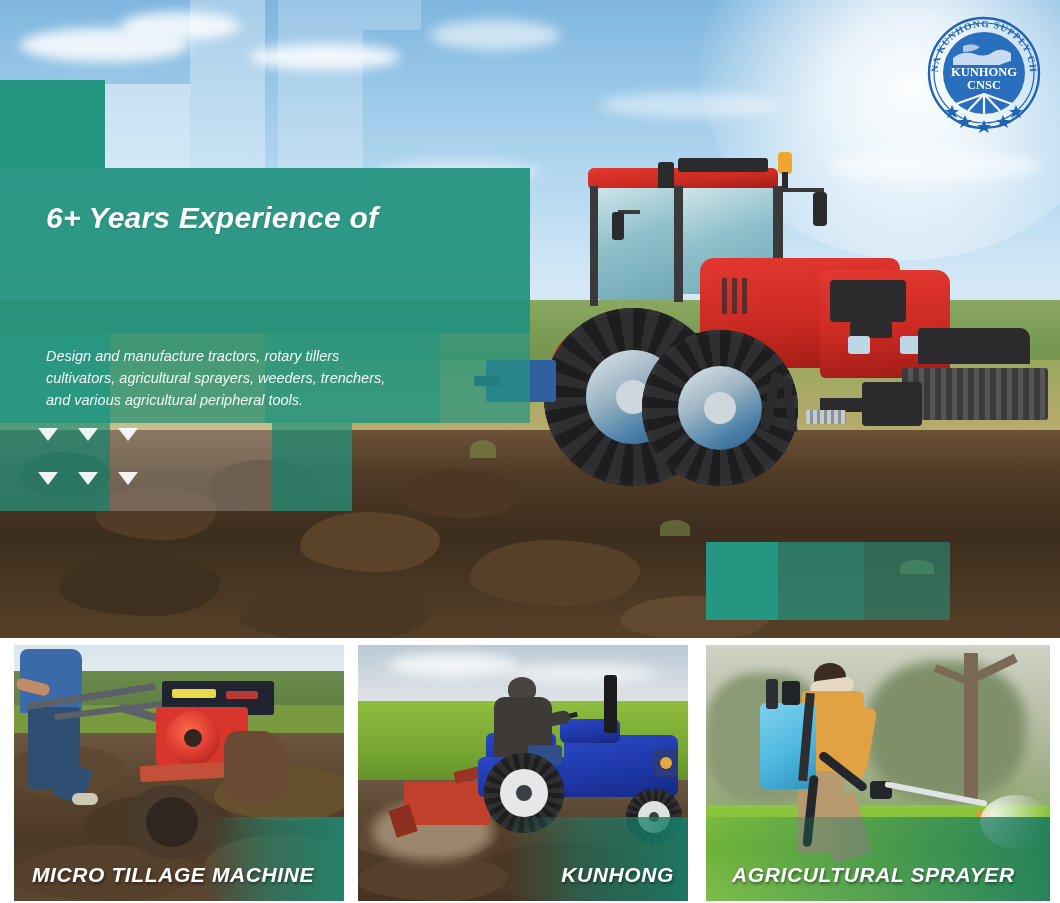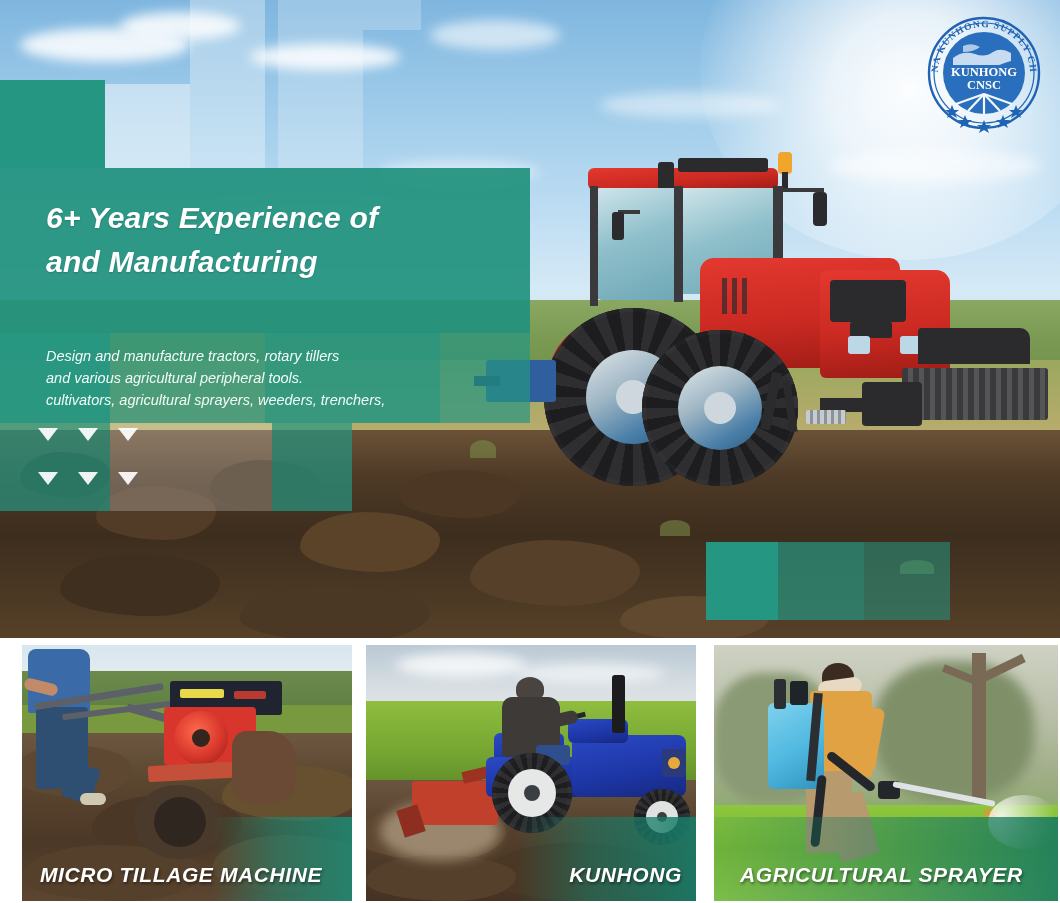--- a/index.html
+++ b/index.html
@@ -68,21 +68,21 @@
   .tri { position:absolute; width:0; height:0;
      border-left:10px solid transparent; border-right:10px solid transparent;
      border-top:13px solid rgba(255,255,255,.92); }
 
   
   .logo { position:absolute; left:923px; top:12px; width:122px; height:122px; }
   .logo svg { display:block; }
 
   
   .cards { position:absolute; left:0; top:645px; width:1060px; height:258px; }
-  .card { position:absolute; top:0; height:256px; overflow:hidden; background:#c9c9c4;margin-left:8px; }
+  .card { position:absolute; top:0; height:256px; overflow:hidden; background:#c9c9c4; }
   .c1 { left:14px; width:330px; }
   .c2 { left:358px; width:330px; }
   .c3 { left:706px; width:344px; }
   .card-caption { position:absolute; bottom:14px; color:#fff;
      font-size:21px; font-weight:bold; font-style:italic; letter-spacing:.6px;
      text-shadow:1px 2px 3px rgba(0,0,0,.45); white-space:nowrap; }
   .cap-left  { left:18px; }
   .cap-right { right:14px; }
   .cap-band { position:absolute; bottom:0; height:84px; }
 
@@ -223,27 +223,26 @@
   <div class="blk g-55" style="left:265px; top:333px; width:175px; height:90px;"></div>
   <div class="blk g-85" style="left:0px;   top:333px; width:110px; height:90px;"></div>
 
   <div class="blk g-70" style="left:0px;   top:423px; width:110px; height:88px;"></div>
   <div class="blk w-22" style="left:110px; top:423px; width:80px;  height:88px;"></div>
   <div class="blk w-22" style="left:190px; top:423px; width:82px;  height:88px;"></div>
   <div class="blk g-70" style="left:272px; top:423px; width:80px;  height:88px;"></div>
 
   <div class="headline">
     <div>6+ Years Experience of</div>
-    <div>and Manufacturing</div>
   </div>
 
   <div class="subcopy">
     <div>Design and manufacture tractors, rotary tillers</div>
+    <div>cultivators, agricultural sprayers, weeders, trenchers,</div>
     <div>and various agricultural peripheral tools.</div>
-    <div>cultivators, agricultural sprayers, weeders, trenchers,</div>
   </div>
 
   <div class="tri-grid">
     <div class="tri" style="left:0px;  top:0px;"></div>
     <div class="tri" style="left:40px; top:0px;"></div>
     <div class="tri" style="left:80px; top:0px;"></div>
     <div class="tri" style="left:0px;  top:44px;"></div>
     <div class="tri" style="left:40px; top:44px;"></div>
     <div class="tri" style="left:80px; top:44px;"></div>
   </div>

